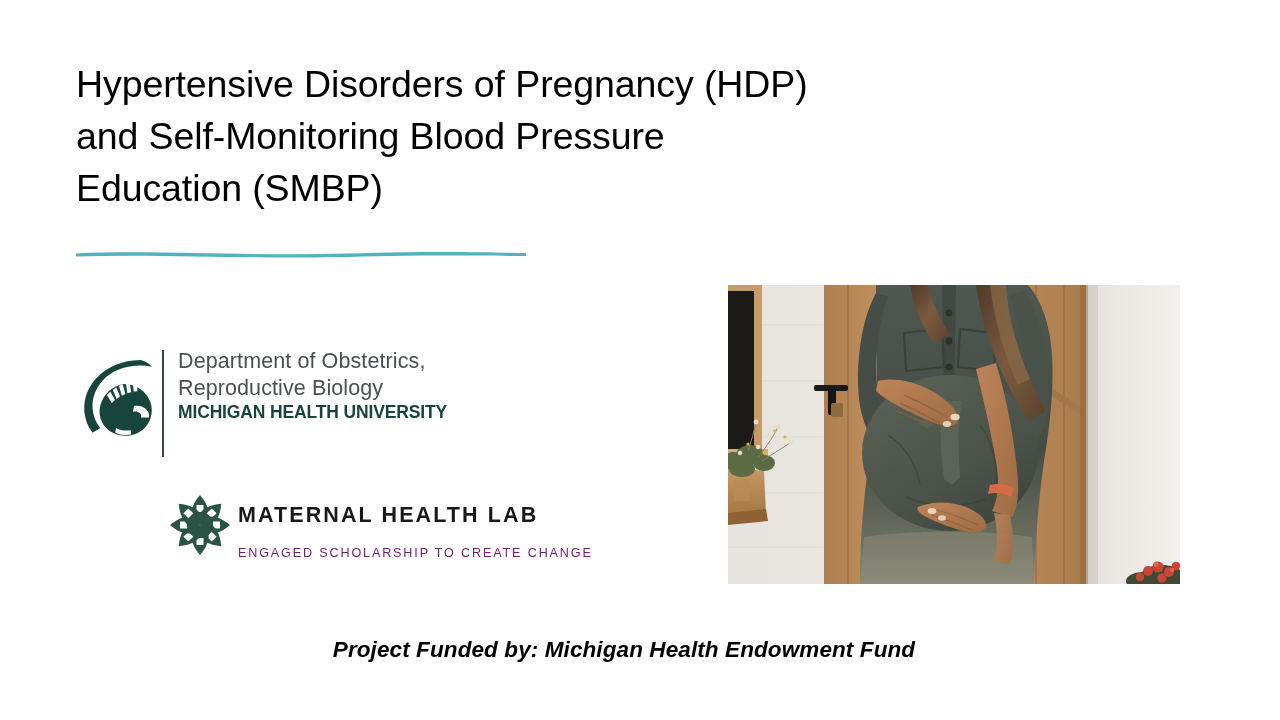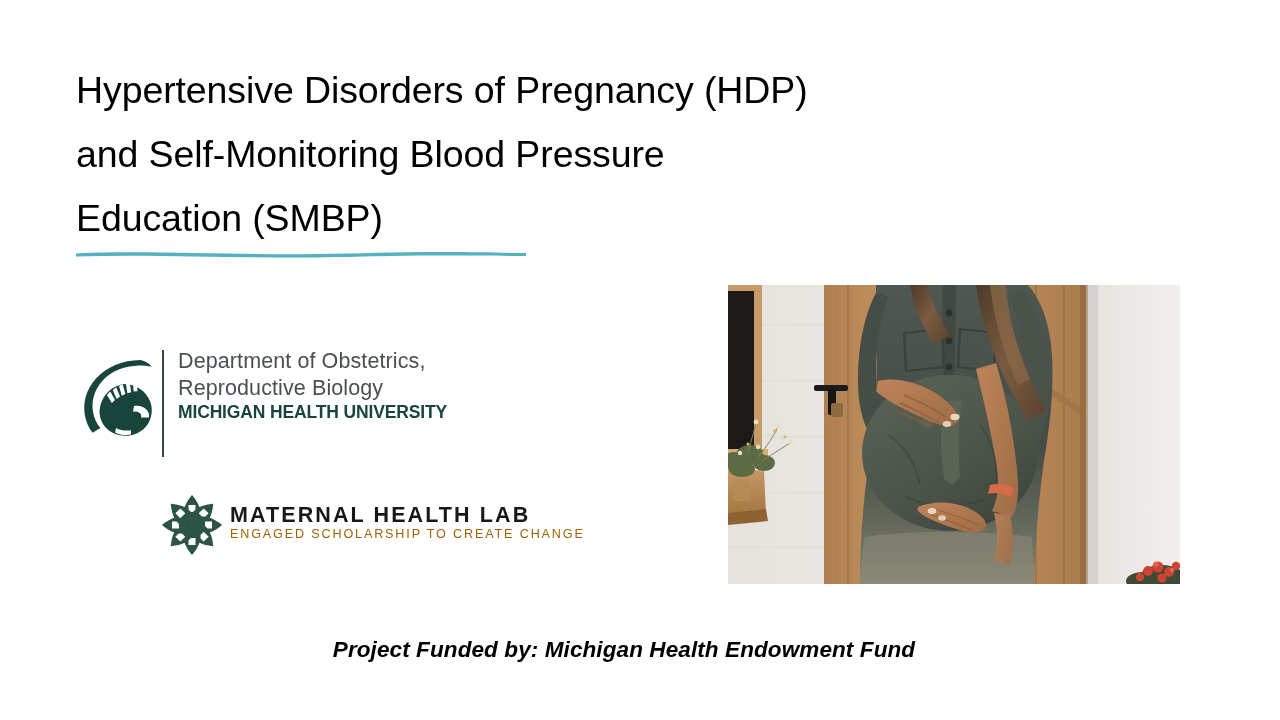--- a/index.html
+++ b/index.html
@@ -18,21 +18,21 @@
     overflow: hidden;
   }
 
   
   #slide-title {
     position: absolute;
     left: 76px;
     top: 58px;
     width: 740px;
     font-size: 37.5px;
-    line-height: 64px;
+    line-height: 52px;
     color: #000000;
     font-weight: 400;
     letter-spacing: -0.1px;
     white-space: pre-line;
   }
 
   
   #accent-rule {
     position: absolute;
     left: 75px;
@@ -84,21 +84,21 @@
     line-height: 21px;
     color: #18453b;
     font-weight: 700;
     letter-spacing: -0.15px;
     white-space: nowrap;
   }
 
   
   #mhl-logo {
     position: absolute;
-    left: 148px;
+    left: 156px;
     top: 492px;
     width: 430px;
     height: 68px;
   }
   #mhl-emblem {
     position: absolute;
     left: 0px;
     top: 0px;
     width: 88px;
     height: 66px;
@@ -110,24 +110,24 @@
   }
   #mhl-name {
     font-size: 21.5px;
     font-weight: 700;
     color: #16181a;
     letter-spacing: 2.1px;
     line-height: 24px;
     white-space: nowrap;
   }
   #mhl-tagline {
-    margin-top: 0;
+    margin-top: 19px;
     font-size: 12.6px;
     font-weight: 400;
-    color: #a16207;
+    color: #701a75;
     letter-spacing: 1.85px;
     line-height: 15px;
     white-space: nowrap;
   }
 
   
   #photo {
     position: absolute;
     left: 728px;
     top: 285px;

